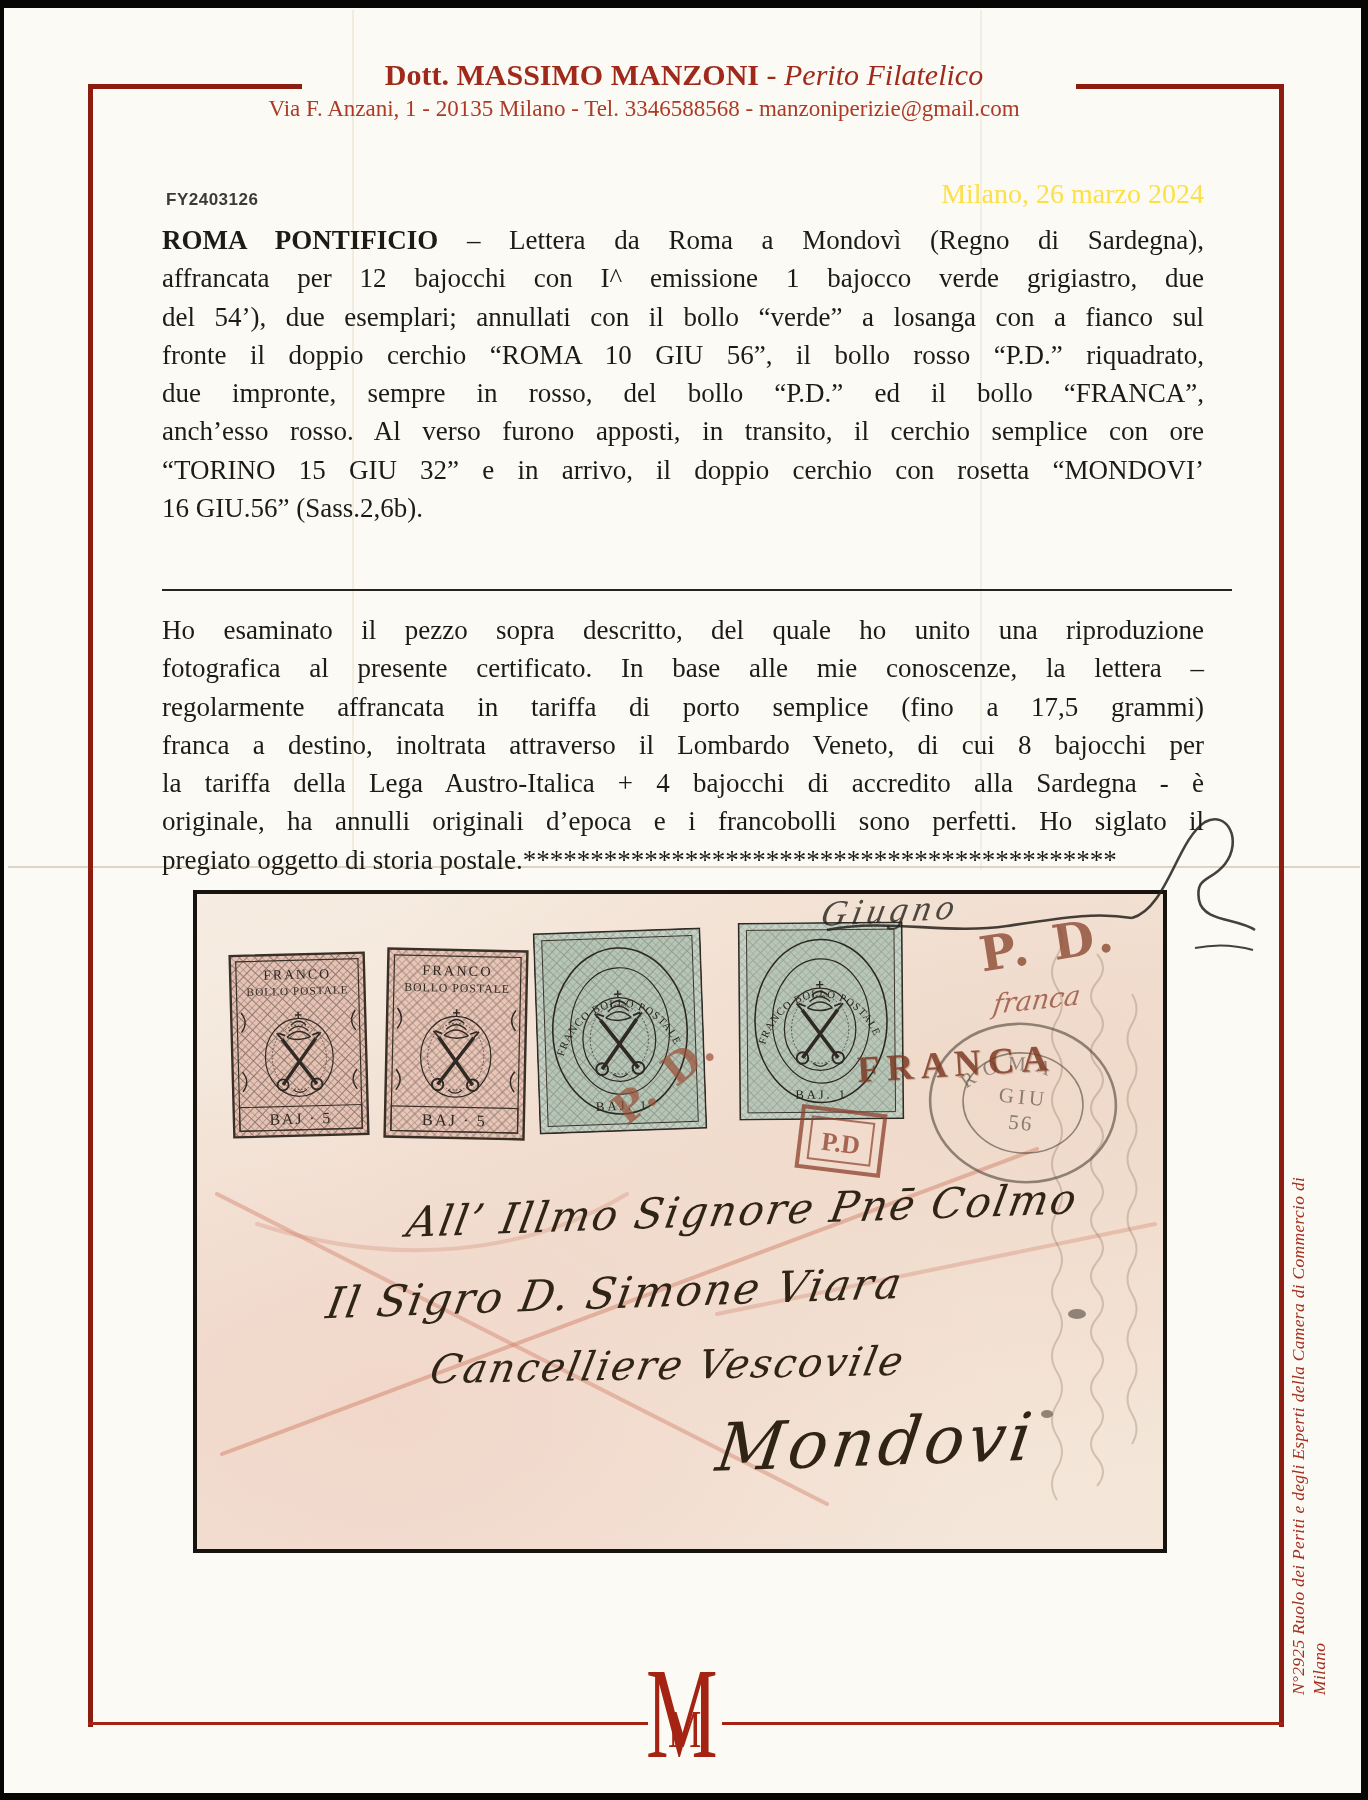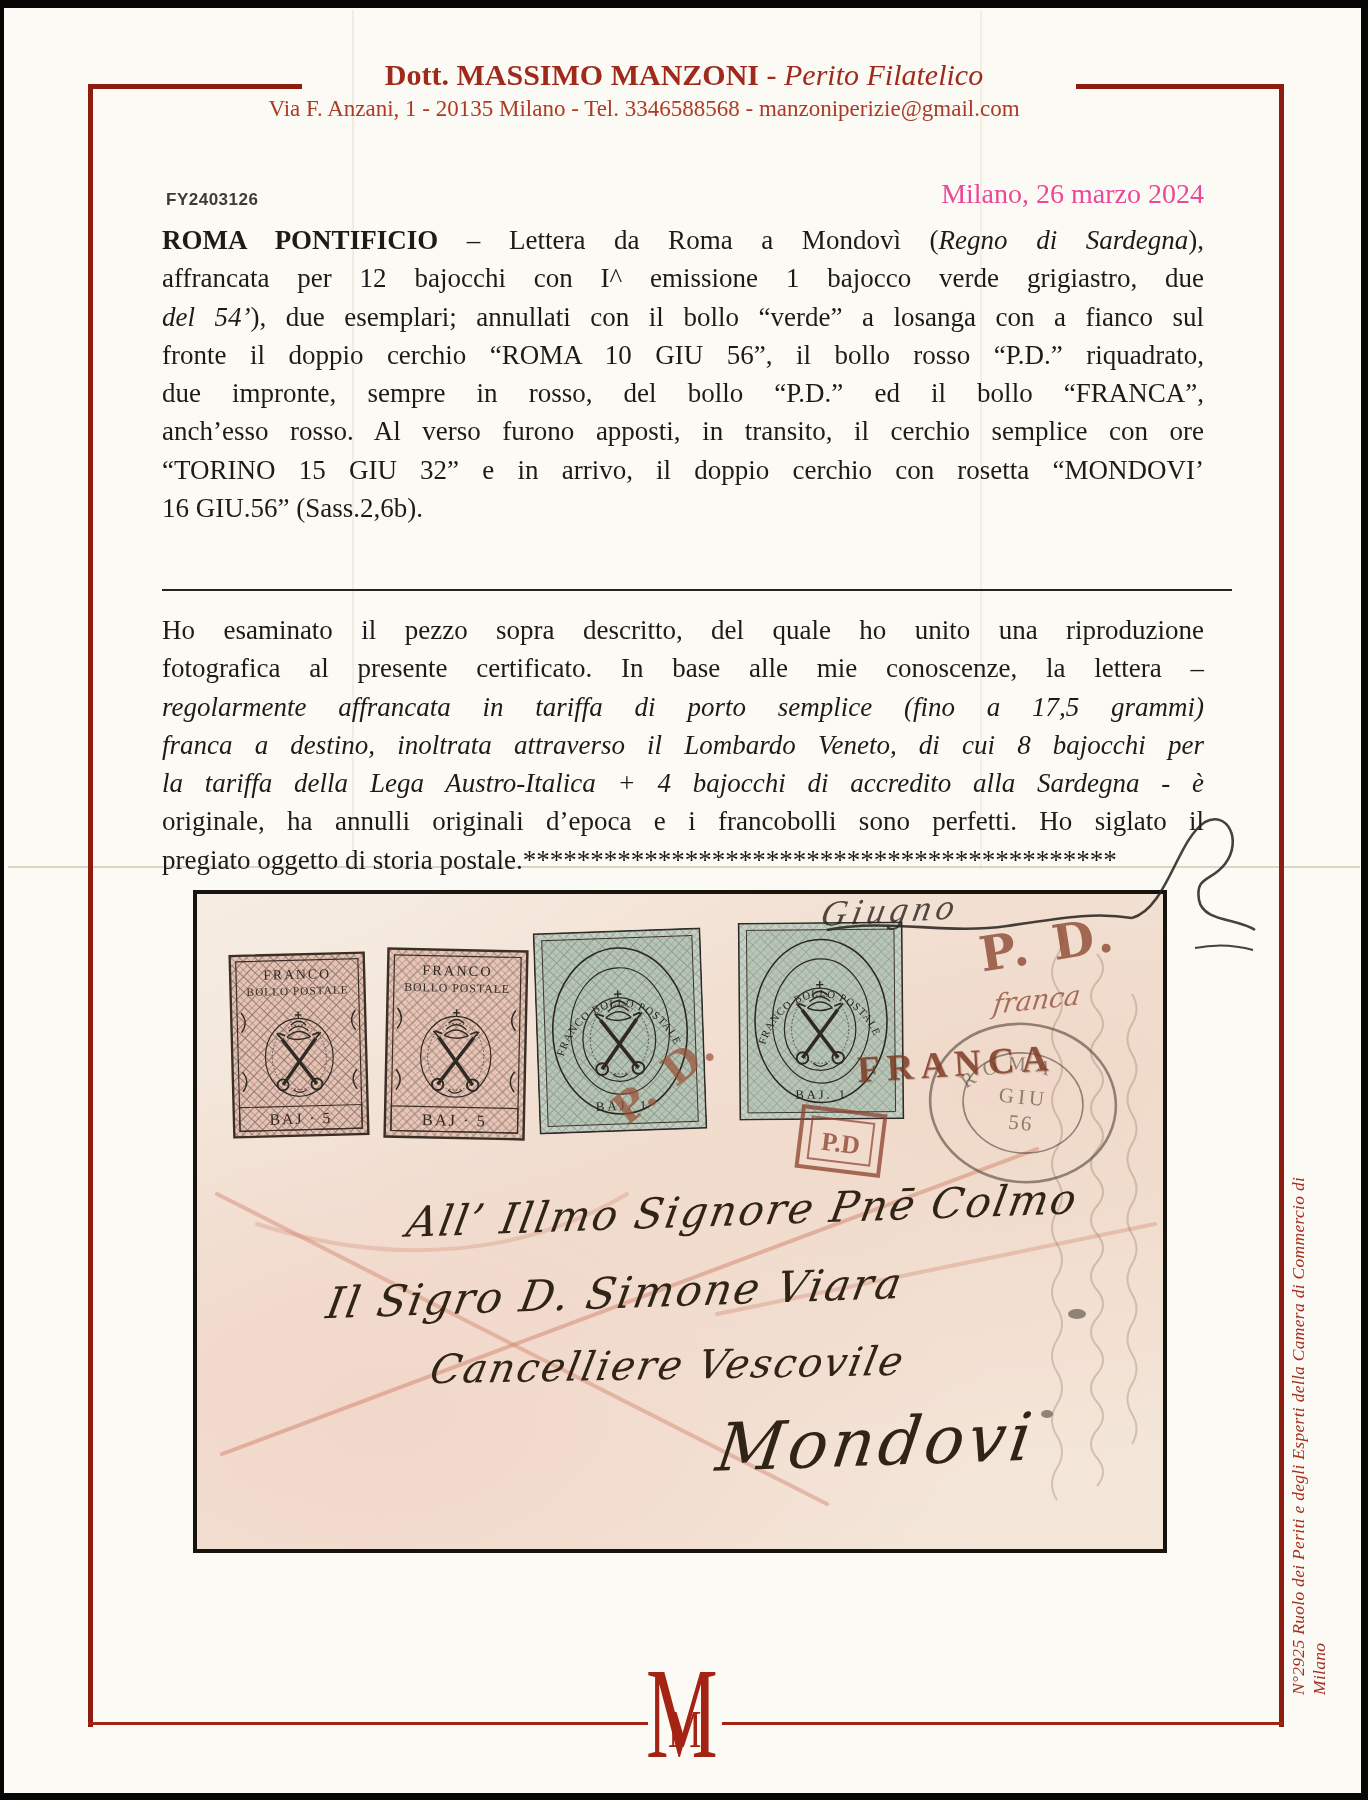--- a/index.html
+++ b/index.html
@@ -21,26 +21,26 @@
   .fr-bot1{left:88px;top:1722px;width:560px;height:3px;background:#a42312;}
   .fr-bot2{left:722px;top:1722px;width:561px;height:3px;background:#a42312;}
 
   .hdr-name{left:0;top:58px;width:1368px;text-align:center;color:#9f2a1c;font-size:30px;}
   .hdr-name .nm{font-weight:bold;}
   .hdr-name .rl{font-style:italic;}
   .hdr-addr{left:0;top:96px;width:1288px;text-align:center;color:#ad3a26;font-size:23px;}
 
   .cert-no{left:166px;top:190px;font-family:"Liberation Sans", sans-serif;font-weight:bold;
            font-size:17px;color:#3c3b38;letter-spacing:.5px;}
-  .place-date{left:700px;top:178px;width:504px;text-align:right;font-size:28px;color:#ec4899;}
+  .place-date{left:700px;top:178px;width:504px;text-align:right;font-size:28px;color:#fde047;}
 
   .para{left:162px;width:1042px;font-size:27px;line-height:38.3px;color:#1c1b17;}
   .para .pline{text-align:justify;text-align-last:justify;}
   .para .pline.last{text-align-last:left;}
-  .b{font-weight:bold;} .i{font-style:italic;margin-top:12px;}
+  .b{font-weight:bold;} .i{margin-top:12px;}
   .p1{top:221px;} .p2{top:611px;}
   .divider{left:162px;top:589px;width:1070px;height:2px;background:#26241f;}
 
   
   .photo{left:193px;top:890px;width:974px;height:663px;border:4px solid #17140f;box-sizing:border-box;
          background:
            radial-gradient(ellipse at 20% 80%, rgba(238,190,175,.35), rgba(0,0,0,0) 55%),
            radial-gradient(ellipse at 85% 30%, rgba(235,200,180,.4), rgba(0,0,0,0) 60%),
            linear-gradient(160deg,#f6ece1 0%,#f2e3d6 45%,#f4e7da 100%);}
   .ph{position:absolute;}

